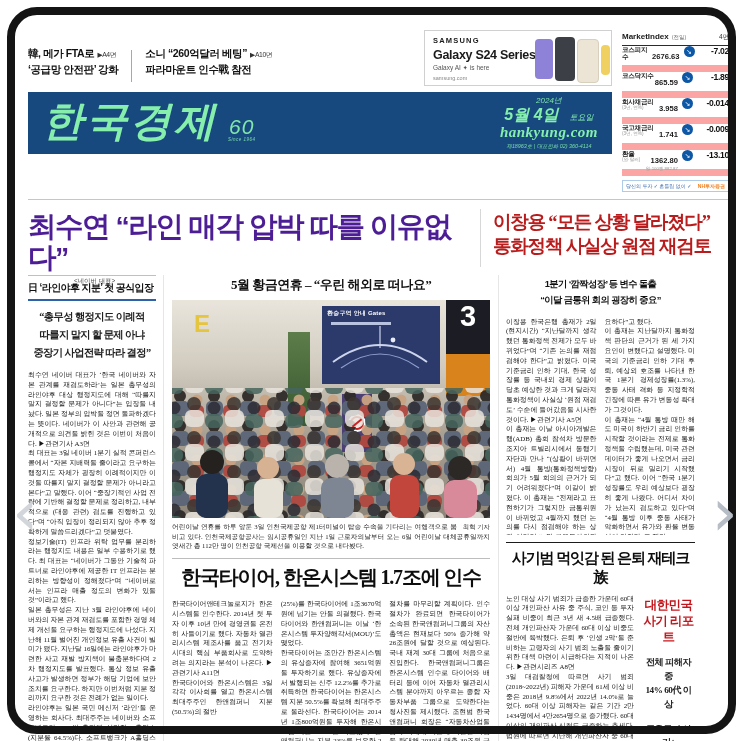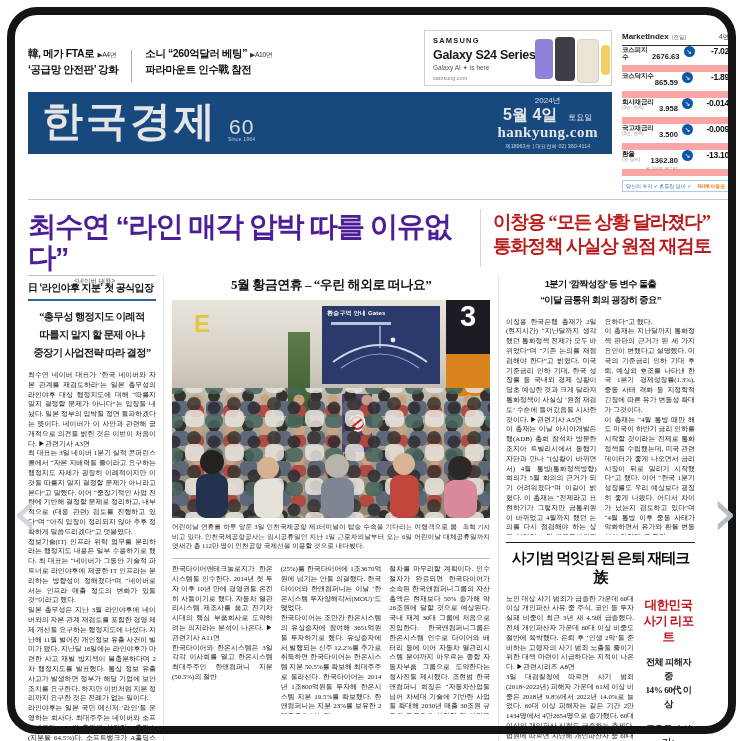--- a/index.html
+++ b/index.html
@@ -23,22 +23,22 @@
   .ad-brand{position:absolute;left:8px;top:5px;font-size:7.5px;font-weight:800;letter-spacing:1.2px;}
   .ad-title{position:absolute;left:8px;top:17px;font-size:12.5px;font-weight:700;letter-spacing:-0.3px;}
   .ad-sub{position:absolute;left:8px;top:33px;font-size:6.5px;color:#555;}
   .ad-url{position:absolute;left:8px;bottom:4px;font-size:5.5px;color:#888;}
   .phone{position:absolute;border-radius:4px;}
   .p1{right:58px;top:8px;width:18px;height:40px;background:#8d82d8;}
   .p2{right:36px;top:6px;width:20px;height:44px;background:#3c4046;}
   .p3{right:12px;top:8px;width:20px;height:42px;background:#ece4d4;border:1px solid #d8cfbc;}
   .p4{right:1px;top:14px;width:9px;height:30px;background:#f0d060;}
 
-  .masthead{margin-top:2px;height:62px;background:#17497f;color:#e5e5e5;display:flex;align-items:center;
-            padding:0 14px;position:relative;}
+  .masthead{margin-top:2px;height:62px;background:#17497f;color:#86efac;display:flex;align-items:center;
+            padding:0 14px;position:relative;font-style:italic;}
   .mh-logo{font-size:41px;font-weight:800;letter-spacing:3px;line-height:1;margin-top:-4px;}
   .mh-emblem{margin-left:10px;text-align:center;margin-top:12px;line-height:1;}
   .e60{font-size:21px;font-weight:300;letter-spacing:1px;opacity:.95;display:block;}
   .e-sub{font-size:4.5px;letter-spacing:.5px;opacity:.85;display:block;margin-top:1px;}
   .mh-right{margin-left:auto;text-align:center;line-height:1.15;}
   .mh-year{font-size:8px;opacity:.92;}
   .mh-date{font-size:16px;font-weight:700;}
   .mh-week{font-size:8px;margin-left:11px;font-weight:400;}
   .mh-site{font-family:"Liberation Serif",serif;font-size:15px;font-weight:700;letter-spacing:.5px;}
   .mh-issue{font-size:5.4px;opacity:.85;margin-top:2px;}
@@ -216,21 +216,21 @@
         </div>
         <div class="mi-val"><span class="v">3.958</span></div>
         <div class="mi-ico">↘</div>
         <div class="mi-chg">-0.014</div>
       </div>
       <div class="mi-row">
         <div class="mi-lbl">
           <span class="l">국고채금리</span>
           <span class="s">(3년, 연%)</span>
         </div>
-        <div class="mi-val"><span class="v">3.500</span></div>
+        <div class="mi-val"><span class="v">1.741</span></div>
         <div class="mi-ico">↘</div>
         <div class="mi-chg">-0.009</div>
       </div>
       <div class="mi-row">
         <div class="mi-lbl">
           <span class="l">환율</span>
           <span class="s">(원·달러)</span>
         </div>
         <div class="mi-val">
           <span class="v">1362.80</span>
@@ -325,20 +325,21 @@
         </svg>
       </div>
 
       <div class="photo-caption">
         <span class="credit">최혁 기자</span>
         <span>어린이날 연휴를 하루 앞둔 3일 인천국제공항 제1터미널이 탑승 수속을 기다리는 여행객으로 붐비고 있다. 인천국제공항공사는 임시공휴일인 지난 1일 근로자의날부터 오는 6일 어린이날 대체공휴일까지 엿새간 총 112만 명이 인천공항 국제선을 이용할 것으로 내다봤다.</span>
       </div>
 
       <div class="center-div"></div>
 
+      <div class="ma-hl">한국타이어, 한온시스템 1.7조에 인수</div>
       <div class="ma-cols">
         <div class="ma-col">
           <div class="bodytext">한국타이어앤테크놀로지가 한온시스템을 인수한다. 2014년 첫 투자 이후 10년 만에 경영권을 온전히 사들이기로 했다. 자동차 열관리시스템 제조사를 품고 전기차 시대의 핵심 부품회사로 도약하려는 의지라는 분석이 나온다.  ▶관련기사 A11면
 한국타이어와 한온시스템은 3일 각각 이사회를 열고 한온시스템 최대주주인 한앤컴퍼니 지분(50.5%)의 절반</div>
         </div>
         <div class="ma-col">
           <div class="bodytext">(25%)를 한국타이어에 1조3670억원에 넘기는 안을 의결했다. 한국타이어와 한앤컴퍼니는 이날 ‘한온시스템 투자양해각서(MOU)’도 맺었다.
 한국타이어는 조만간 한온시스템의 유상증자에 참여해 3651억원을 투자하기로 했다. 유상증자에서 발행되는 신주 12.2%를 추가로 취득하면 한국타이어는 한온시스템 지분 50.5%를 확보해 최대주주로 올라선다. 한국타이어는 2014년 1조800억원을 투자해 한온시스템 지분 19.5%를 확보했다. 한앤컴퍼니는 지분 23%를 보유한 2대주주로 남는다.
 한국타이어는 연말까지 모든 인수</div>
         </div>

